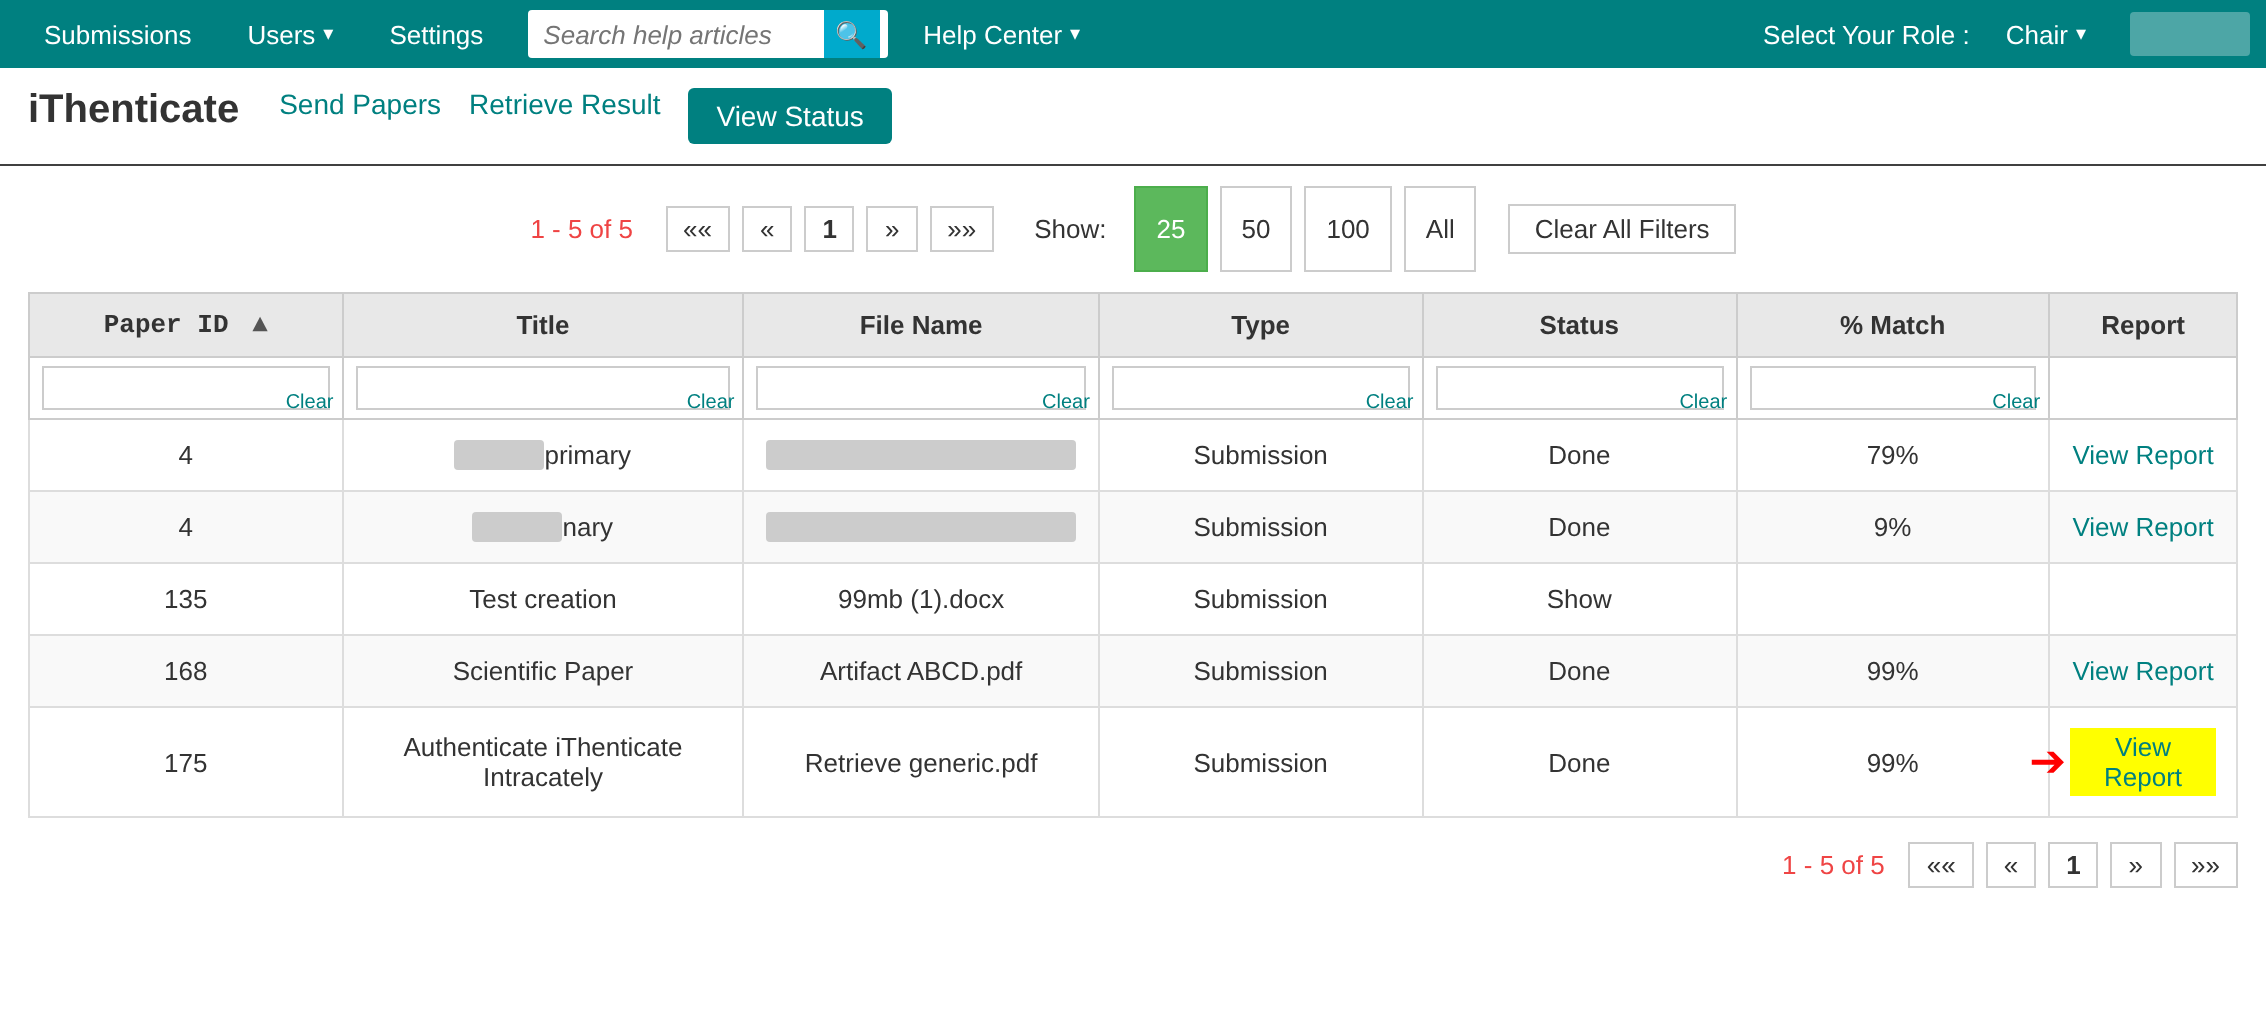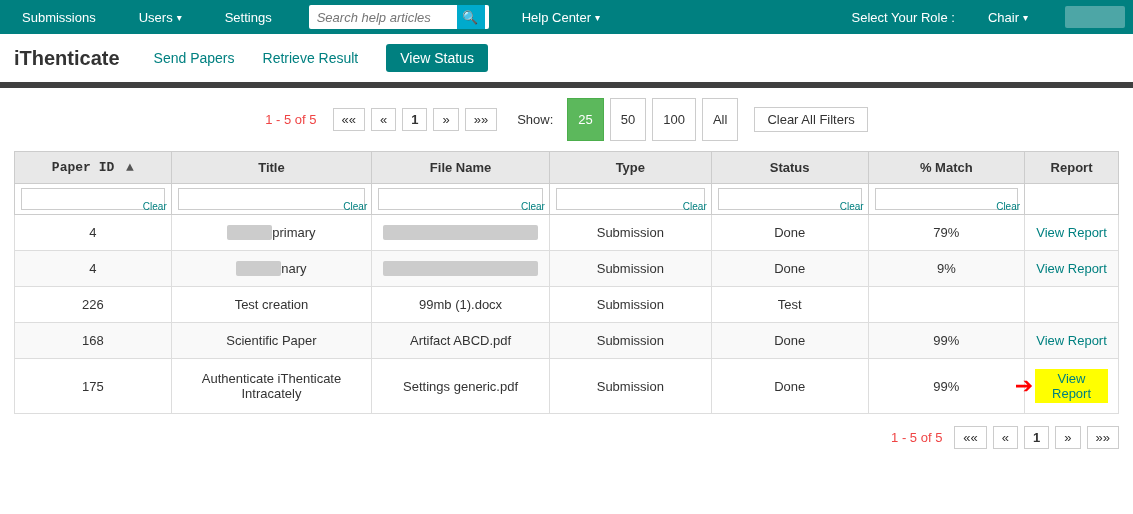--- a/index.html
+++ b/index.html
@@ -5,21 +5,21 @@
     * { box-sizing: border-box; margin: 0; padding: 0; }
     body { font-family: Arial, sans-serif; font-size: 13px; background: #fff; }
 
     
     .top-nav {
       background: #008080;
       display: flex;
       align-items: center;
       height: 34px;
       padding: 0 8px;
-      gap: 15px;
+      gap: 0;
     }
     .top-nav .nav-item {
       color: #fff;
       padding: 0 14px;
       height: 34px;
       display: flex;
       align-items: center;
       cursor: pointer;
       font-size: 13px;
       white-space: nowrap;
@@ -68,24 +68,23 @@
       width: 60px;
       height: 22px;
       background: rgba(255,255,255,0.3);
       border-radius: 2px;
       margin-left: 8px;
     }
 
     
     .secondary-nav {
       display: flex;
-      align-items: center;
       padding: 10px 14px;
-      border-bottom: 6px solid #404040;
-      gap: 28px;
+      border-bottom: 1px solid #404040;
+      gap: 14px;
     }
     .brand-name {
       font-size: 20px;
       font-weight: bold;
       color: #333;
       margin-right: 6px;
     }
     .sec-link {
       color: #008080;
       text-decoration: none;
@@ -377,41 +376,41 @@
         <tr>
           <td>4</td>
           <td><span class="blurred-text" style="background:#ccc;color:transparent;padding:0 4px;">████</span>nary</td>
           <td><span class="blurred-text" style="background:#ccc;color:transparent;padding:0 4px;">████████████████</span></td>
           <td>Submission</td>
           <td>Done</td>
           <td>9%</td>
           <td><a class="view-report-link">View Report</a></td>
         </tr>
         <tr>
-          <td>226</td>
+          <td>135</td>
           <td>Test creation</td>
           <td>99mb (1).docx</td>
           <td>Submission</td>
-          <td>Test</td>
+          <td>Show</td>
           <td></td>
           <td></td>
         </tr>
         <tr>
           <td>168</td>
           <td>Scientific Paper</td>
           <td>Artifact ABCD.pdf</td>
           <td>Submission</td>
           <td>Done</td>
           <td>99%</td>
           <td><a class="view-report-link">View Report</a></td>
         </tr>
         <tr>
           <td>175</td>
           <td>Authenticate iThenticate Intracately</td>
-          <td>Settings generic.pdf</td>
+          <td>Retrieve generic.pdf</td>
           <td>Submission</td>
           <td>Done</td>
           <td>99%</td>
           <td>
         <div style="position:relative;display:inline-block;">
           <span style="position:absolute;right:100%;top:50%;transform:translateY(-50%);color:red;font-size:22px;margin-right:2px;">➔</span>
           <a class="view-report-highlight">View Report</a>
         </div>
       </td>
         </tr>

